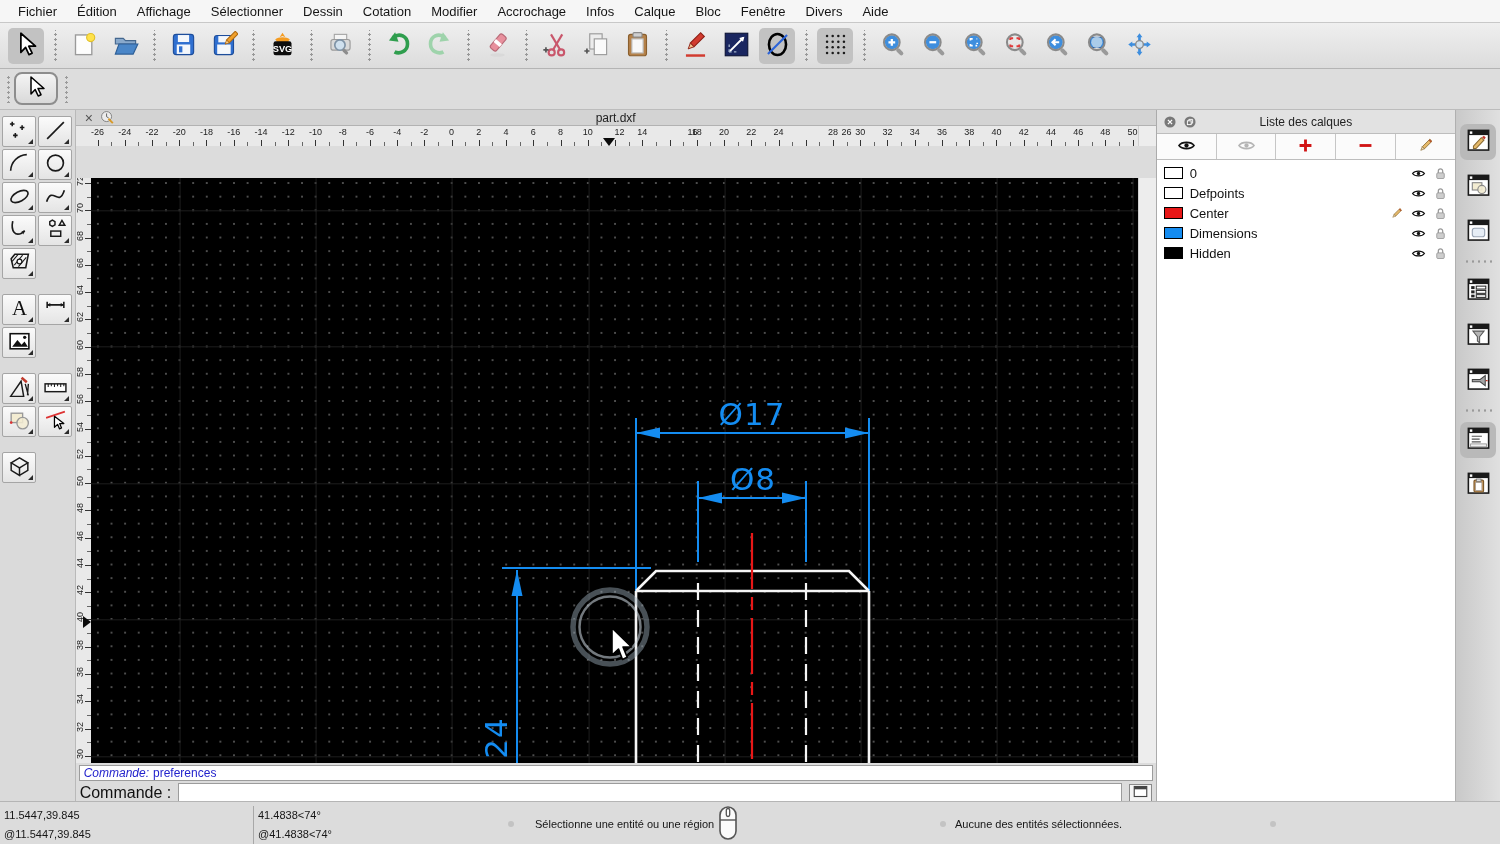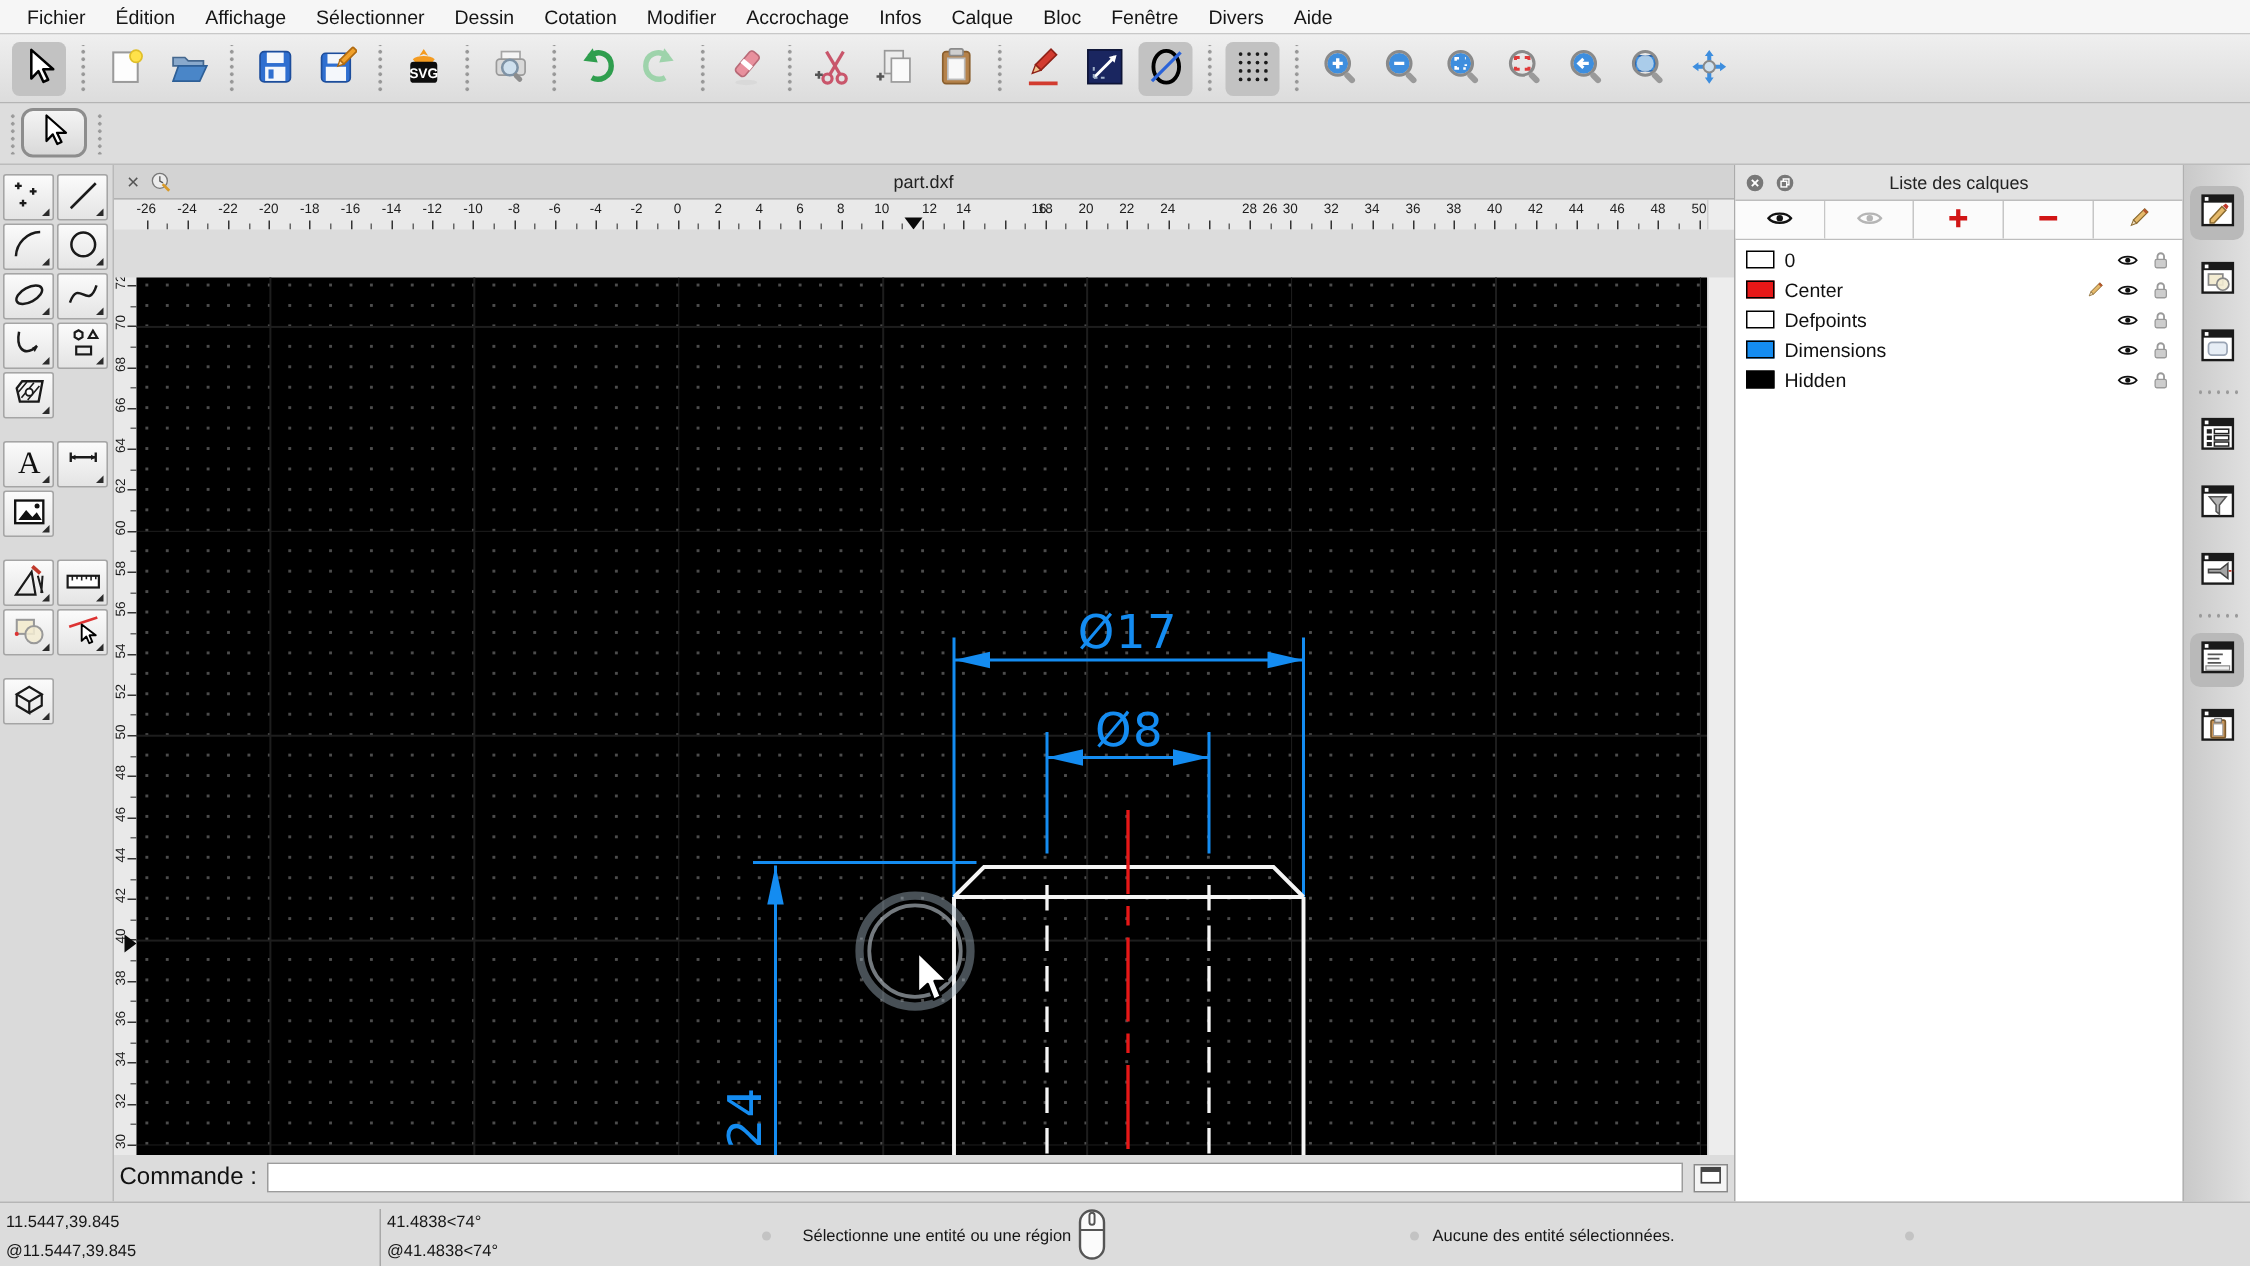--- a/index.html
+++ b/index.html
@@ -692,20 +692,24 @@
               <circle cx="519" cy="449" r="37" stroke="#9fb2bf" stroke-opacity="0.45" stroke-width="5.5"></circle>
               <circle cx="519" cy="449" r="30.5" stroke="#d2dde5" stroke-opacity="0.55" stroke-width="2.5"></circle>
             </g>
             <g transform="translate(521,450)">
               <polygon points="0,0 0,27 6.5,21 10.5,31.5 15.2,29.3 11,19 19.5,19" fill="#ffffff" stroke="#000000" stroke-width="1.6" stroke-linejoin="round"></polygon>
             </g>
           </svg>
         </div>
         <div class="right-strip"></div>
       </div>
+      <div class="cmd-history">
+        <span class="lbl">Commande:</span>
+        <span>preferences</span>
+      </div>
       <div class="cmd-row">
         <span class="lbl">Commande :</span>
         <input class="cmd-input" value="" style="">
         <button class="cmd-win-btn">
             <span><svg viewBox="0 0 24 20">
                 <rect x="2" y="2" width="20" height="16" fill="#fff" stroke="#444" stroke-width="1.8"></rect>
                 <rect x="2" y="2" width="20" height="4.5" fill="#444"></rect>
               </svg></span>
           </button>
       </div>
@@ -773,42 +777,42 @@
             <span class="row-ico"><svg viewBox="0 0 24 24">
                 <path d="M2.5 12c3.7-5.2 15.3-5.2 19 0-3.7 5.2-15.3 5.2-19 0z" fill="none" stroke="#111" stroke-width="2"></path>
                 <circle cx="12" cy="12" r="2.7" fill="#111"></circle>
               </svg></span>
             <span class="row-ico"><svg viewBox="0 0 24 24">
                 <rect x="6" y="11" width="12" height="9" rx="1.8" fill="#cdcdcd" stroke="#9a9a9a" stroke-width="1.4"></rect>
                 <path d="M8.5 11V8a3.5 3.5 0 0 1 7 0v3" fill="none" stroke="#9a9a9a" stroke-width="2"></path>
               </svg></span>
           </div>
           <div class="layer-row">
-            <span class="layer-swatch" style="background: rgb(232, 23, 23);"></span>
-            <span class="layer-name">Center</span>
-            <span class="row-ico"><svg viewBox="0 0 24 24">
+            <span class="layer-swatch" style="background: rgb(255, 255, 255);"></span>
+            <span class="layer-name">Defpoints</span>
+            <span class="row-ico" style="visibility: hidden;"><svg viewBox="0 0 24 24">
                 <g transform="rotate(45 12 12)">
                   <rect x="10.2" y="2.5" width="3.8" height="13.5" fill="#e5b96a" stroke="#8a6a30"></rect>
                   <rect x="10.2" y="2.5" width="3.8" height="2.2" fill="#b8562e"></rect>
                   <path d="M10.2 16l1.9 4.5 1.9-4.5z" fill="#efdcbd" stroke="#8a6a30" stroke-width="0.8"></path>
                 </g>
               </svg></span>
             <span class="row-ico"><svg viewBox="0 0 24 24">
                 <path d="M2.5 12c3.7-5.2 15.3-5.2 19 0-3.7 5.2-15.3 5.2-19 0z" fill="none" stroke="#111" stroke-width="2"></path>
                 <circle cx="12" cy="12" r="2.7" fill="#111"></circle>
               </svg></span>
             <span class="row-ico"><svg viewBox="0 0 24 24">
                 <rect x="6" y="11" width="12" height="9" rx="1.8" fill="#cdcdcd" stroke="#9a9a9a" stroke-width="1.4"></rect>
                 <path d="M8.5 11V8a3.5 3.5 0 0 1 7 0v3" fill="none" stroke="#9a9a9a" stroke-width="2"></path>
               </svg></span>
           </div>
           <div class="layer-row">
-            <span class="layer-swatch" style="background: rgb(255, 255, 255);"></span>
-            <span class="layer-name">Defpoints</span>
-            <span class="row-ico" style="visibility: hidden;"><svg viewBox="0 0 24 24">
+            <span class="layer-swatch" style="background: rgb(232, 23, 23);"></span>
+            <span class="layer-name">Center</span>
+            <span class="row-ico"><svg viewBox="0 0 24 24">
                 <g transform="rotate(45 12 12)">
                   <rect x="10.2" y="2.5" width="3.8" height="13.5" fill="#e5b96a" stroke="#8a6a30"></rect>
                   <rect x="10.2" y="2.5" width="3.8" height="2.2" fill="#b8562e"></rect>
                   <path d="M10.2 16l1.9 4.5 1.9-4.5z" fill="#efdcbd" stroke="#8a6a30" stroke-width="0.8"></path>
                 </g>
               </svg></span>
             <span class="row-ico"><svg viewBox="0 0 24 24">
                 <path d="M2.5 12c3.7-5.2 15.3-5.2 19 0-3.7 5.2-15.3 5.2-19 0z" fill="none" stroke="#111" stroke-width="2"></path>
                 <circle cx="12" cy="12" r="2.7" fill="#111"></circle>
               </svg></span>
@@ -947,16 +951,16 @@
     <span class="sb" style="left:258px;top:7px">41.4838&lt;74°</span>
     <span class="sb" style="left:258px;top:26px">@41.4838&lt;74°</span>
     <span class="sb-dot" style="left:508px;top:19px"></span>
     <span class="sb" style="left:535px;top:16px">Sélectionne une entité ou une région</span>
     <span class="mouse-ico"><svg viewBox="0 0 24 36">
           <rect x="4" y="2" width="16" height="32" rx="8" fill="#fbfbfb" stroke="#555" stroke-width="1.6"></rect>
           <line x1="4" y1="15" x2="20" y2="15" stroke="#555" stroke-width="1.4"></line>
           <rect x="10.3" y="3.5" width="3.4" height="8" rx="1.7" fill="#fff" stroke="#555" stroke-width="1.3"></rect>
         </svg></span>
     <span class="sb-dot" style="left:940px;top:19px"></span>
-    <span class="sb" style="left:955px;top:16px">Aucune des entité sélectionnées.</span>
+    <span class="sb" style="left:955px;top:16px">Aucune des entités sélectionnées.</span>
     <span class="sb-dot" style="left:1270px;top:19px"></span>
   </div>
 </div>
 
 </body></html>

